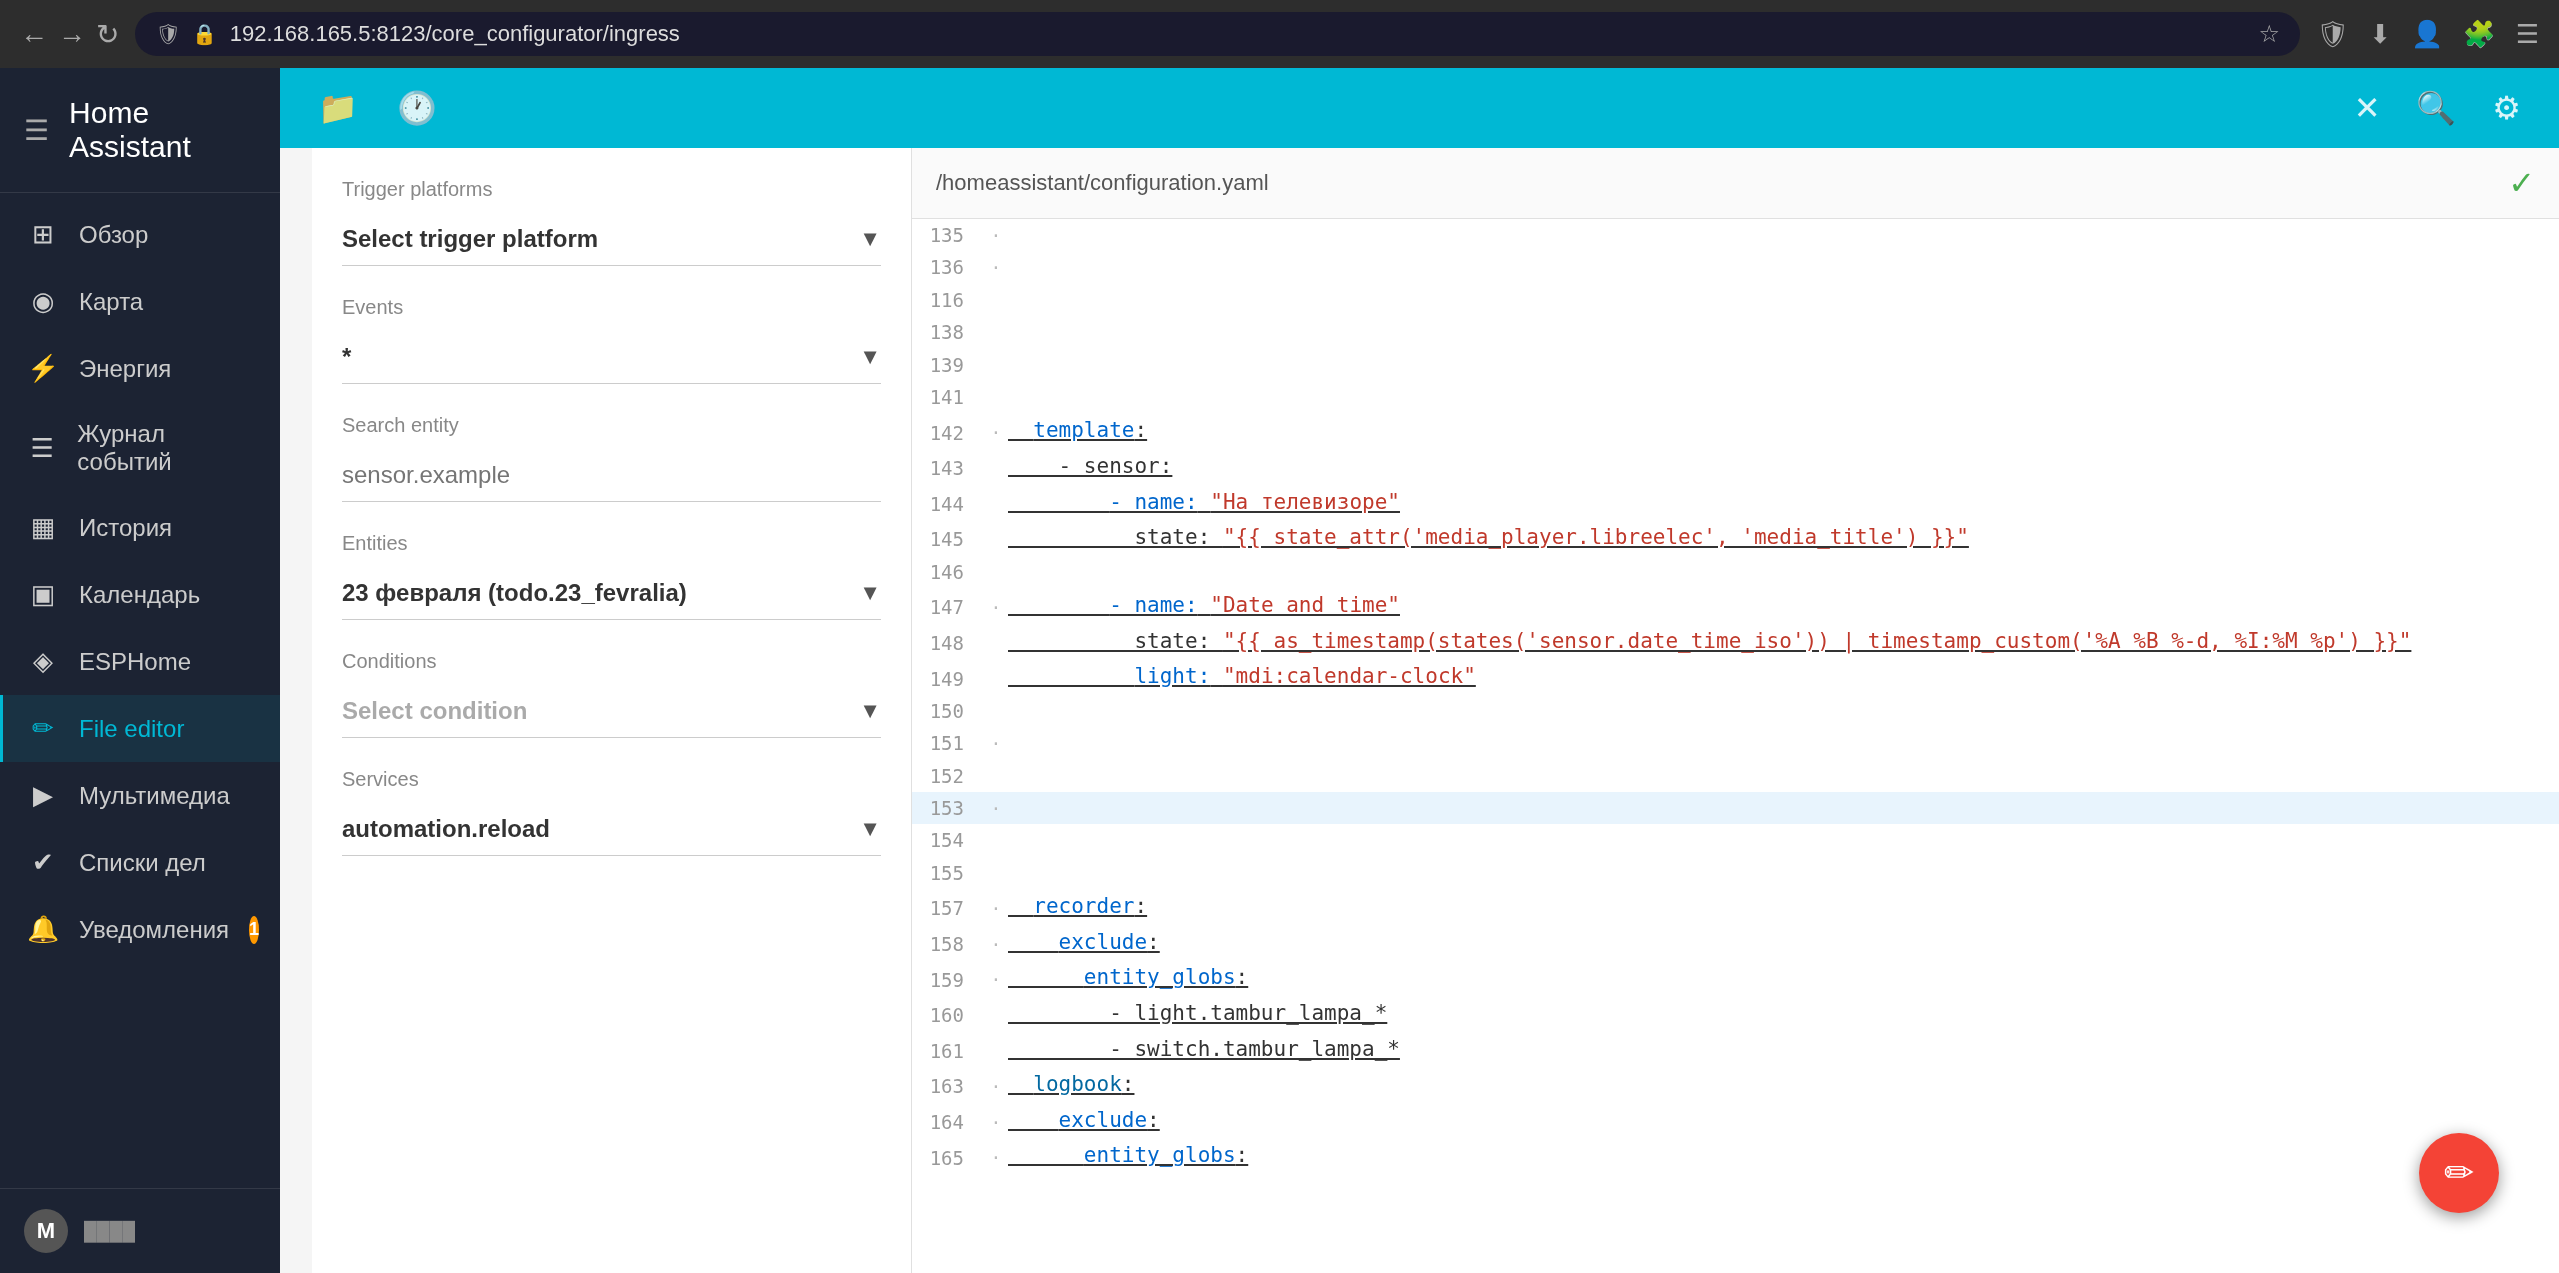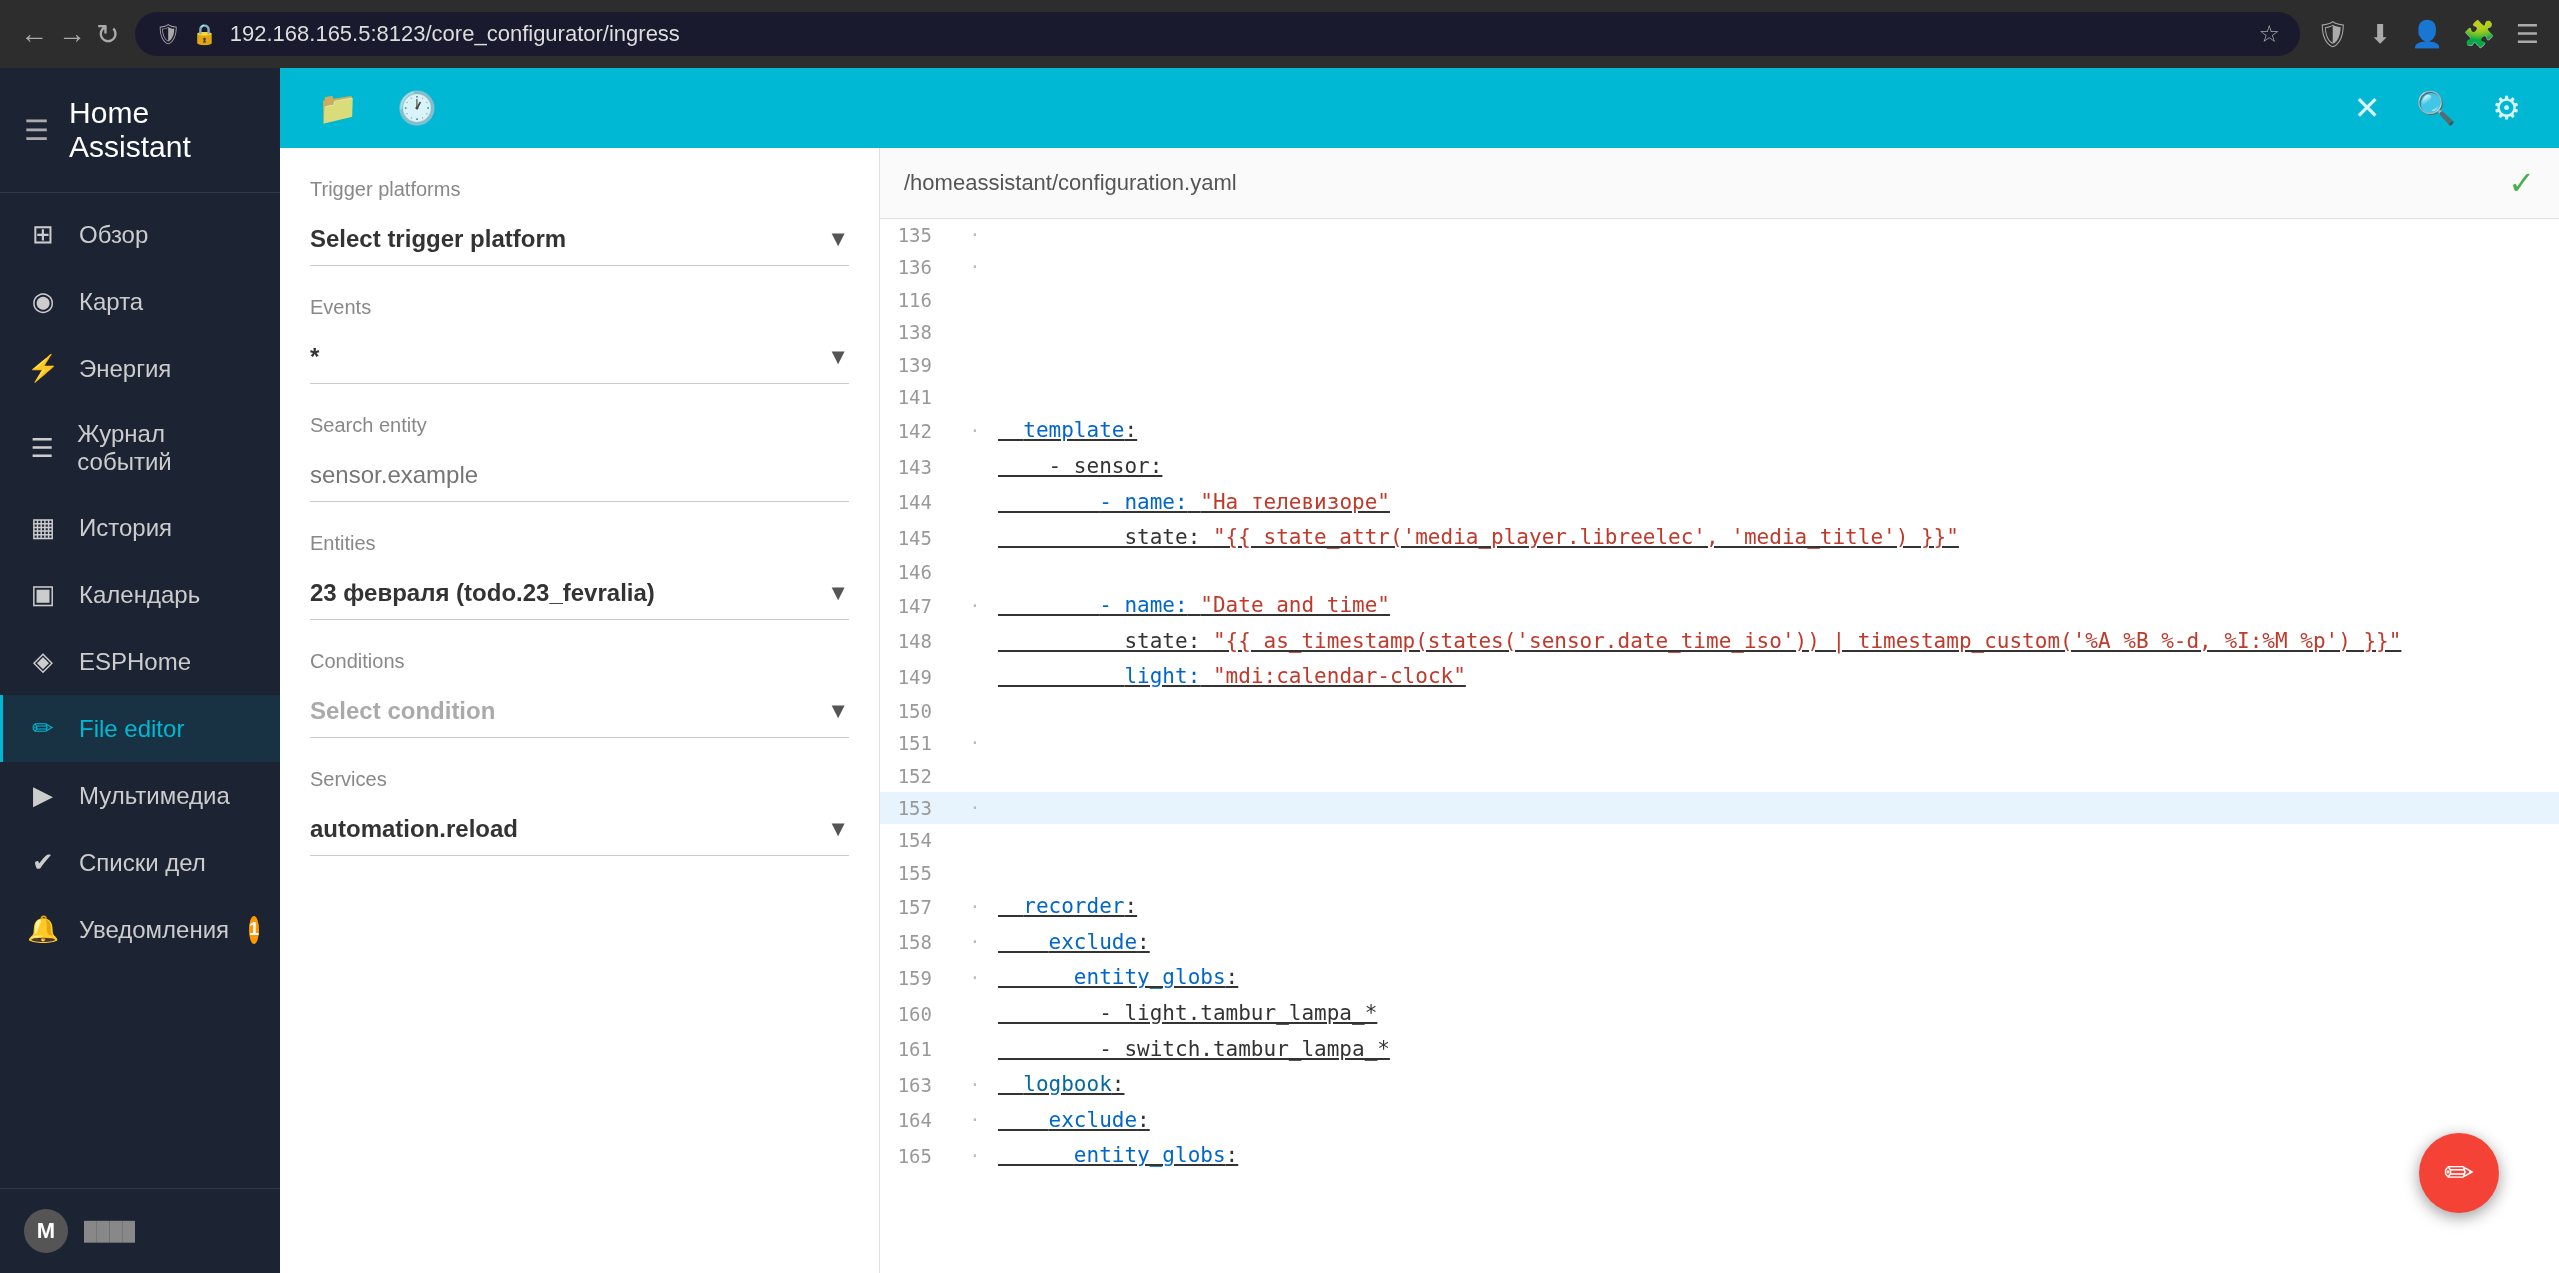--- a/index.html
+++ b/index.html
@@ -142,20 +142,21 @@
     }
     .top-bar-spacer { flex: 1; }
     .top-bar-actions { display: flex; gap: 20px; align-items: center; }
 
     
     .content-area {
       flex: 1;
       display: flex;
       overflow: hidden;
       background: #f5f5f5;
+      padding-left: 32px;
     }
 
     
     .left-panel {
       width: 600px;
       background: #fff;
       border-right: 1px solid #e0e0e0;
       overflow-y: auto;
       padding: 30px 0;
       flex-shrink: 0;
@@ -214,23 +215,22 @@
     .code-editor {
       flex: 1;
       overflow-y: auto;
       background: #fff;
       font-family: 'Consolas', 'Monaco', monospace;
       font-size: 21px;
       line-height: 1.6;
     }
     .code-line {
       display: flex;
-      align-items: center;
+      align-items: flex-end;
       padding: 1px 0;
-      gap: 11px;
     }
     .code-line.highlighted { background: #e8f4fd; }
     .line-num {
       width: 72px;
       text-align: right;
       color: #999;
       padding-right: 20px;
       flex-shrink: 0;
       font-size: 19px;
       user-select: none;

